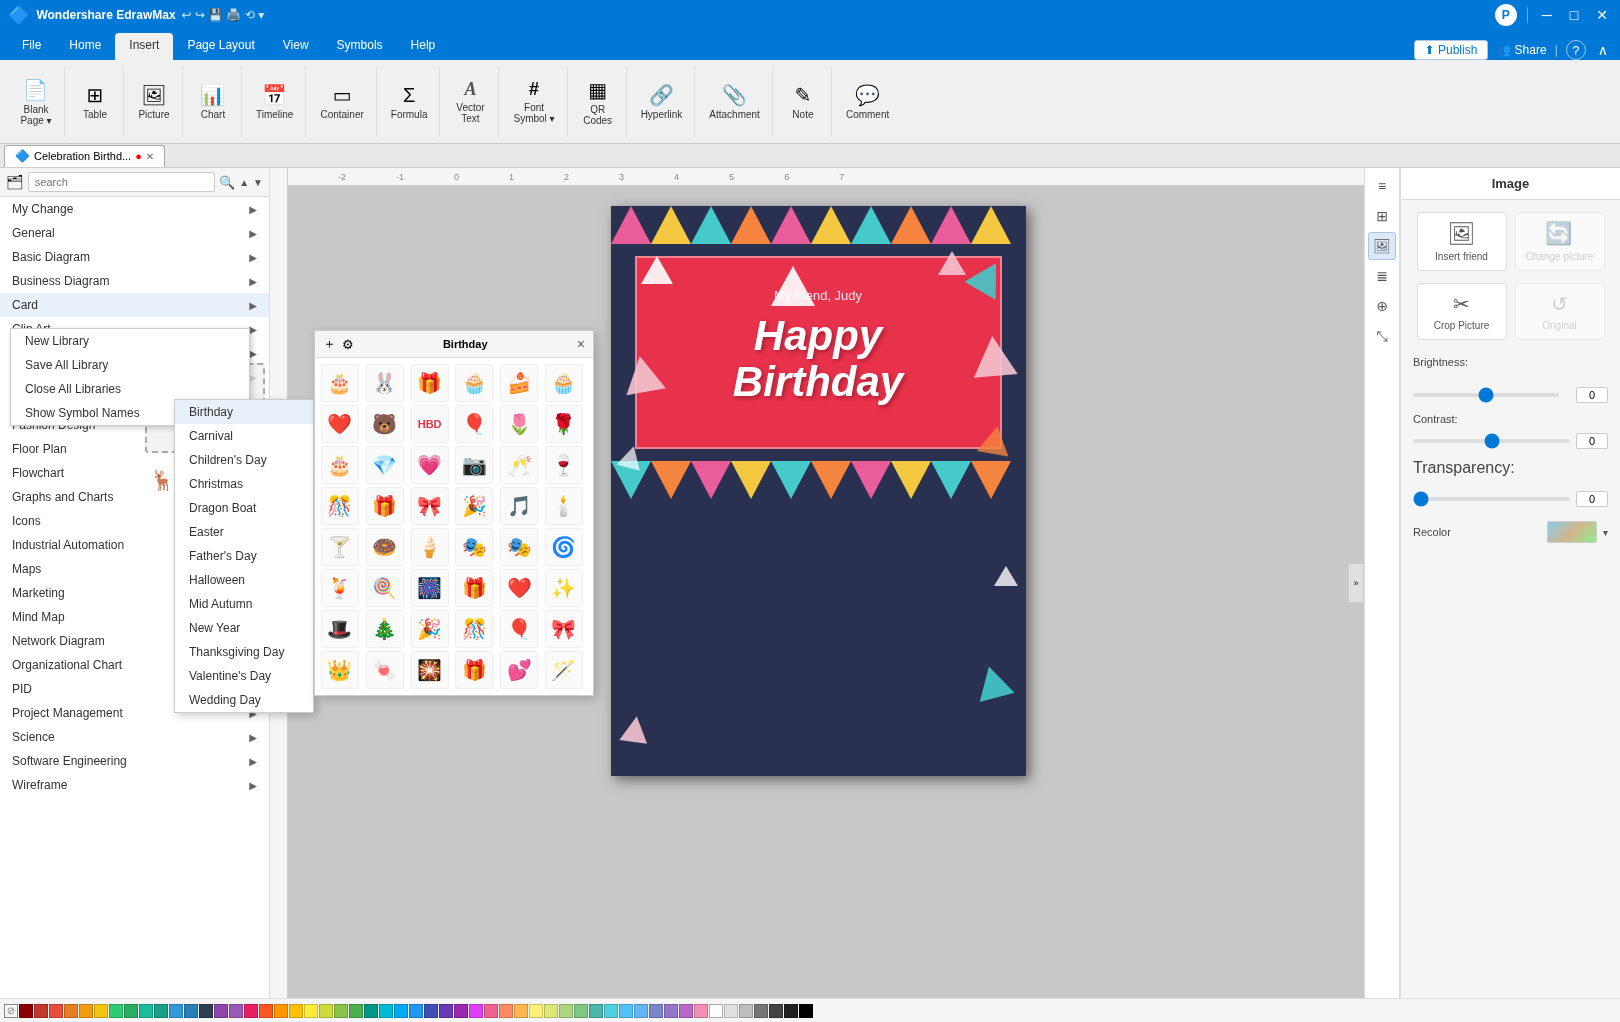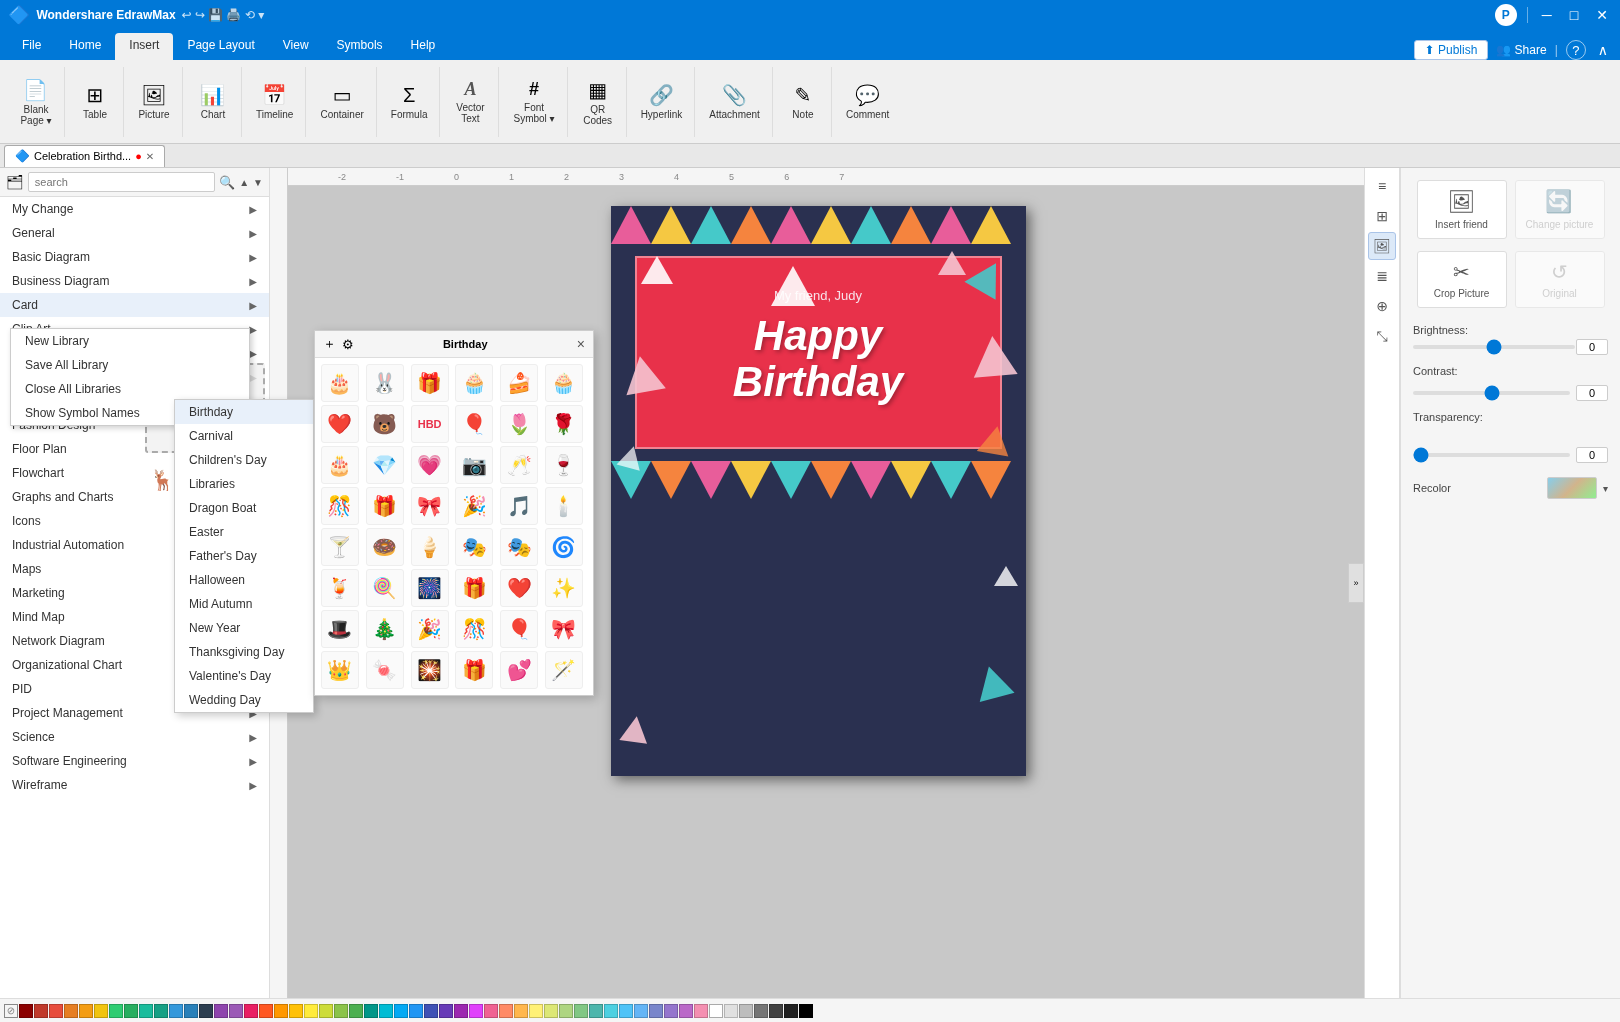--- a/index.html
+++ b/index.html
@@ -469,21 +469,21 @@
         <span class="menu-item-label">Wireframe</span>
         <span class="menu-arrow">▶</span>
       </div>
     </div>
   </div>
 
   <div id="card-submenu" style="position:fixed;left:174px;top:399px;width:140px;background:white;border:1px solid #ccc;box-shadow:3px 3px 8px rgba(0,0,0,0.2);z-index:300;font-size:12px;">
     <div class="submenu-item active" style="background:#e8f0fa;">Birthday</div>
     <div class="submenu-item">Carnival</div>
     <div class="submenu-item">Children's Day</div>
-    <div class="submenu-item">Libraries</div>
+    <div class="submenu-item">Christmas</div>
     <div class="submenu-item">Dragon Boat</div>
     <div class="submenu-item">Easter</div>
     <div class="submenu-item">Father's Day</div>
     <div class="submenu-item">Halloween</div>
     <div class="submenu-item">Mid Autumn</div>
     <div class="submenu-item">New Year</div>
     <div class="submenu-item">Thanksgiving Day</div>
     <div class="submenu-item">Valentine's Day</div>
     <div class="submenu-item">Wedding Day</div>
   </div>
@@ -660,20 +660,21 @@
   <div id="icon-bar" style="width:36px;background:white;border-left:1px solid #ddd;display:flex;flex-direction:column;align-items:center;padding:4px 0;gap:2px;">
     <button class="icon-bar-btn" title="Layers">≡</button>
     <button class="icon-bar-btn" title="Grid">⊞</button>
     <button class="icon-bar-btn active" title="Image">🖼</button>
     <button class="icon-bar-btn" title="Format">≣</button>
     <button class="icon-bar-btn" title="Crop">⊕</button>
     <button class="icon-bar-btn" title="Resize">⤡</button>
   </div>
 
   <div id="right-panel" style="width:220px;background:#f5f5f5;border-left:1px solid #ddd;display:flex;flex-direction:column;">
+    <div id="right-panel-header" style="padding:8px 12px;background:white;border-bottom:1px solid #ddd;font-size:13px;font-weight:600;color:#333;text-align:center;">Image</div>
     <div id="right-content" style="padding:12px;overflow-y:auto;flex:1;">
 
       <div class="panel-buttons-row" style="display:flex;gap:8px;justify-content:center;margin-bottom:12px;">
         <button class="panel-btn" style="display:flex;flex-direction:column;align-items:center;gap:4px;padding:8px;border:1px solid #ddd;border-radius:3px;background:white;cursor:pointer;width:90px;font-size:10px;color:#555;">
           <span style="font-size:22px;">🖼</span>
           <span>Insert friend</span>
         </button>
         <button class="panel-btn" style="display:flex;flex-direction:column;align-items:center;gap:4px;padding:8px;border:1px solid #ddd;border-radius:3px;background:white;cursor:pointer;width:90px;font-size:10px;color:#aaa;opacity:0.5;">
           <span style="font-size:22px;">🔄</span>
           <span>Change picture</span>
@@ -683,34 +684,34 @@
         <button class="panel-btn" style="display:flex;flex-direction:column;align-items:center;gap:4px;padding:8px;border:1px solid #ddd;border-radius:3px;background:white;cursor:pointer;width:90px;font-size:10px;color:#555;">
           <span style="font-size:20px;">✂</span>
           <span>Crop Picture</span>
         </button>
         <button class="panel-btn" style="display:flex;flex-direction:column;align-items:center;gap:4px;padding:8px;border:1px solid #ddd;border-radius:3px;background:white;cursor:pointer;width:90px;font-size:10px;color:#aaa;opacity:0.5;">
           <span style="font-size:20px;">↺</span>
           <span>Original</span>
         </button>
       </div>
 
-      <div class="slider-row" style="display:flex;align-items:center;gap:1px;margin-bottom:10px;flex-wrap:wrap;">
+      <div class="slider-row" style="display:flex;align-items:center;gap:17px;margin-bottom:10px;flex-wrap:wrap;">
         <span class="slider-label" style="font-size:11px;color:#444;width:100%;margin-bottom:2px;">Brightness:</span>
         <input type="range" min="-100" max="100" value="0" class="slider-input" style="flex: 1 1 0%; height: 4px; accent-color: rgb(0, 120, 215);">
         <input type="text" value="0" class="slider-value" style="width: 32px; text-align: center; font-size: 11px; border: 1px solid rgb(204, 204, 204); padding: 1px 3px; border-radius: 2px;">
       </div>
 
       <div class="slider-row" style="display:flex;align-items:center;gap:6px;margin-bottom:10px;flex-wrap:wrap;">
         <span class="slider-label" style="font-size:11px;color:#444;width:100%;margin-bottom:2px;">Contrast:</span>
         <input type="range" min="-100" max="100" value="0" class="slider-input" style="flex: 1 1 0%; height: 4px; accent-color: rgb(0, 120, 215);">
         <input type="text" value="0" class="slider-value" style="width: 32px; text-align: center; font-size: 11px; border: 1px solid rgb(204, 204, 204); padding: 1px 3px; border-radius: 2px;">
       </div>
 
       <div class="slider-row" style="display:flex;align-items:center;gap:6px;margin-bottom:14px;flex-wrap:wrap;">
-        <span class="slider-label" style="font-size:11px;color:#444;width:100%;margin-bottom:18px;">Transparency:</span>
+        <span class="slider-label" style="font-size:16px;color:#444;width:100%;margin-bottom:8px;">Transparency:</span>
         <input type="range" min="0" max="100" value="0" class="slider-input" style="flex: 1 1 0%; height: 4px; accent-color: rgb(0, 120, 215);">
         <input type="text" value="0" class="slider-value" style="width: 32px; text-align: center; font-size: 11px; border: 1px solid rgb(204, 204, 204); padding: 1px 3px; border-radius: 2px;">
       </div>
 
       <div class="recolor-row" style="display:flex;align-items:center;gap:6px;">
         <span class="recolor-label" style="font-size:11px;color:#444;">Recolor</span>
         <div class="recolor-swatch" style="width:50px;height:22px;background:linear-gradient(135deg,#87ceeb,#d2b48c,#90ee90);border:1px solid #ccc;border-radius:2px;cursor:pointer;"></div>
         <span class="recolor-arrow" style="font-size:10px;color:#555;cursor:pointer;">▾</span>
       </div>
     </div>

